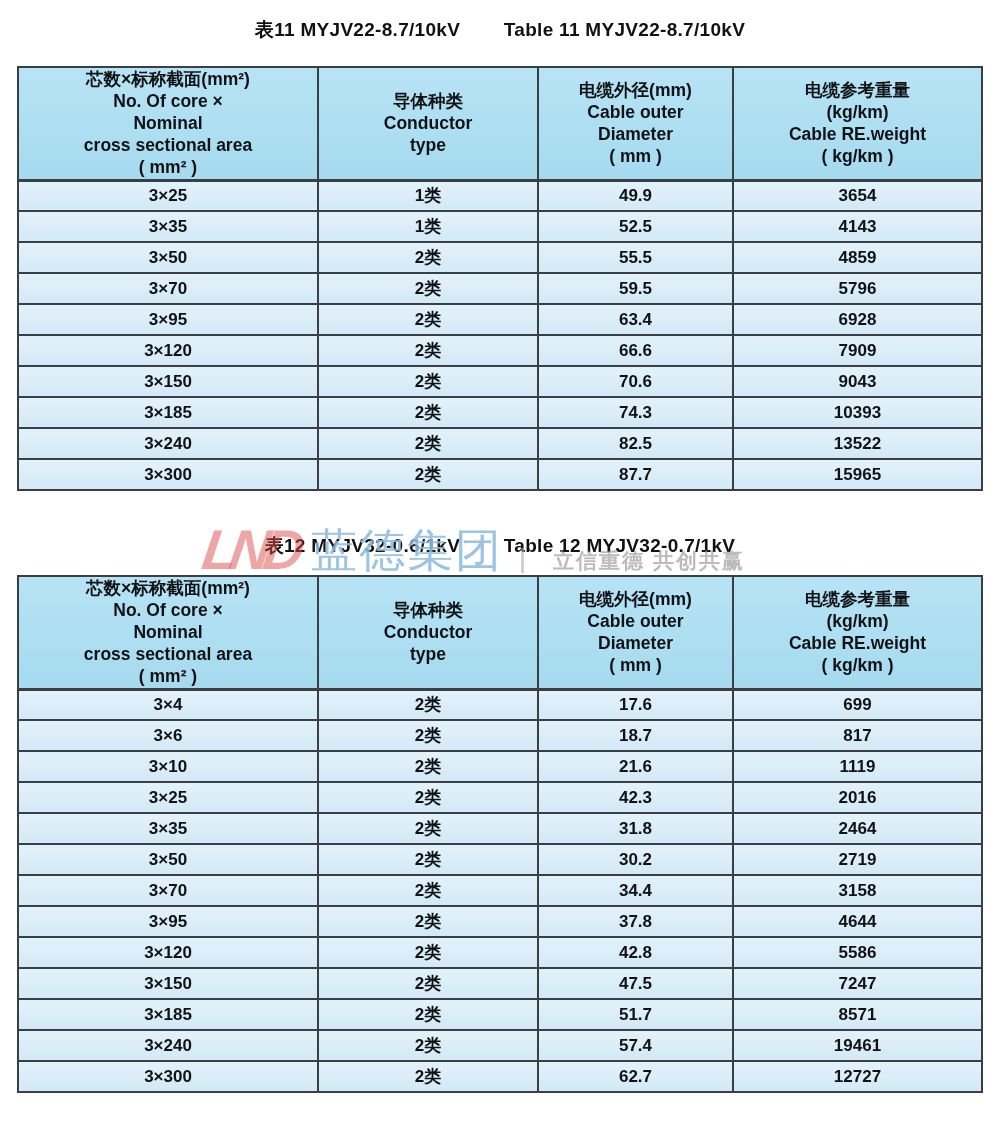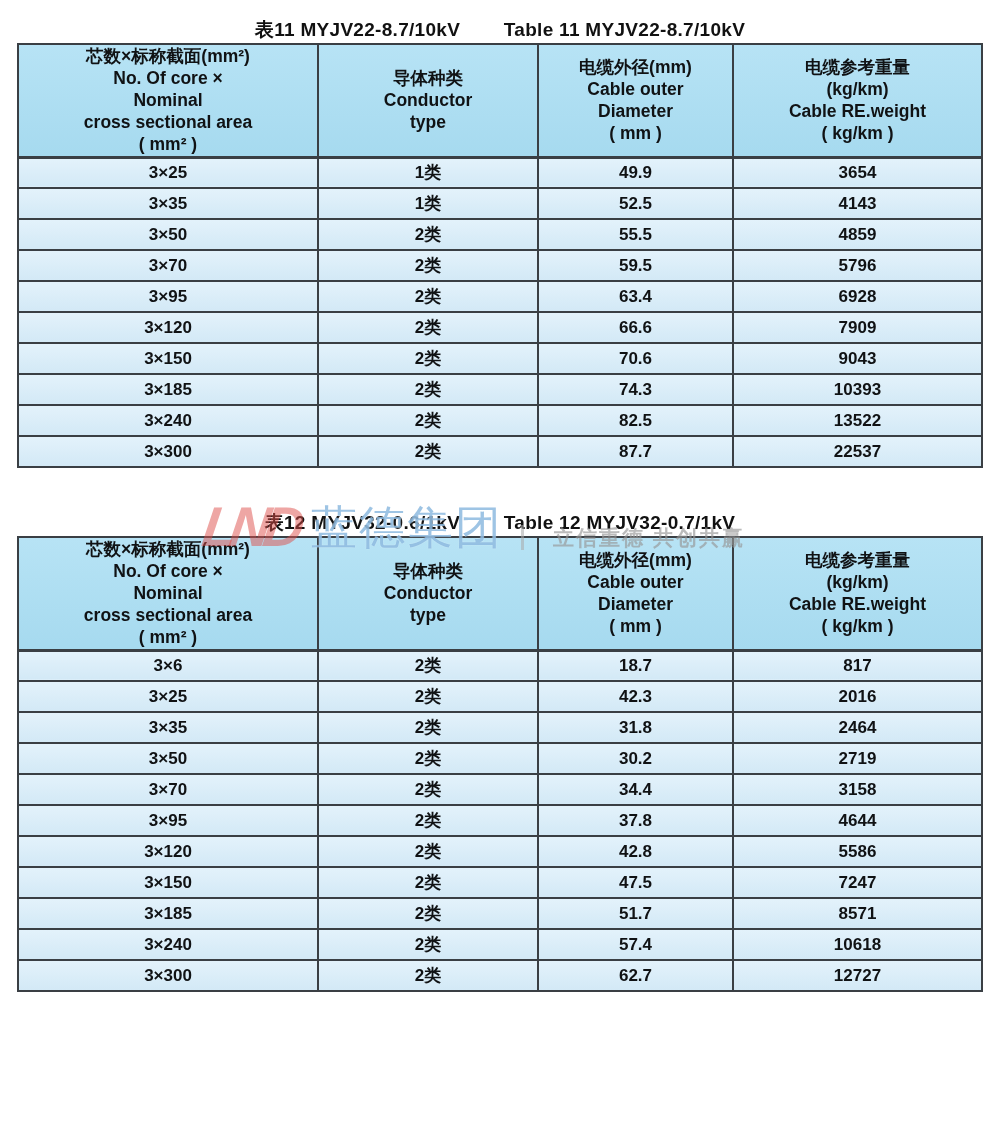--- a/index.html
+++ b/index.html
@@ -11,29 +11,29 @@
     background:#ffffff;
     overflow:hidden;
   }
   .tbl-title {
     padding-top:17px;
     text-align:center;
     font-size:19px;
     font-weight:700;
     color:#111;
     letter-spacing:0.3px;
-    height:43px;
+    height:50px;
   }
   .tbl-title .title-en { margin-left:38px; }
   .section2 { position:relative; margin-top:20px; }
   .section2 .tbl-title { padding-top:22px; height:48px; }
 
   table.spec {
     width:964px;
-    margin:0 auto;
+    margin:16px auto;
     border-collapse:collapse;
     table-layout:fixed;
   }
   table.spec col.c1 { width:300px; }
   table.spec col.c2 { width:220px; }
   table.spec col.c3 { width:195px; }
   table.spec col.c4 { width:249px; }
 
   table.spec th, table.spec td {
     border:2px solid #3a3f44;
@@ -196,21 +196,21 @@
           <tr>
             <td>3×240</td>
             <td>2类</td>
             <td>82.5</td>
             <td>13522</td>
           </tr>
           <tr>
             <td>3×300</td>
             <td>2类</td>
             <td>87.7</td>
-            <td>22537</td>
+            <td>15965</td>
           </tr>
         </tbody>
     </table>
   </section>
 
   <section class="section2">
     <h2 class="tbl-title">
       <span class="title-cn">表12  MYJV32-0.6/1kV</span>
       <span class="title-en">Table 12 MYJV32-0.7/1kV</span>
     </h2>
@@ -251,26 +251,38 @@
             <th>
               <div>电缆参考重量</div>
               <div>(kg/km)</div>
               <div>Cable RE.weight</div>
               <div>( kg/km )</div>
             </th>
           </tr>
         </thead>
       <tbody>
           <tr>
+            <td>3×4</td>
+            <td>2类</td>
+            <td>17.6</td>
+            <td>699</td>
+          </tr>
+          <tr>
             <td>3×6</td>
             <td>2类</td>
             <td>18.7</td>
             <td>817</td>
           </tr>
           <tr>
+            <td>3×10</td>
+            <td>2类</td>
+            <td>21.6</td>
+            <td>1119</td>
+          </tr>
+          <tr>
             <td>3×25</td>
             <td>2类</td>
             <td>42.3</td>
             <td>2016</td>
           </tr>
           <tr>
             <td>3×35</td>
             <td>2类</td>
             <td>31.8</td>
             <td>2464</td>
@@ -308,21 +320,21 @@
           <tr>
             <td>3×185</td>
             <td>2类</td>
             <td>51.7</td>
             <td>8571</td>
           </tr>
           <tr>
             <td>3×240</td>
             <td>2类</td>
             <td>57.4</td>
-            <td>10618</td>
+            <td>19461</td>
           </tr>
           <tr>
             <td>3×300</td>
             <td>2类</td>
             <td>62.7</td>
             <td>12727</td>
           </tr>
         </tbody>
     </table>
   </section>

